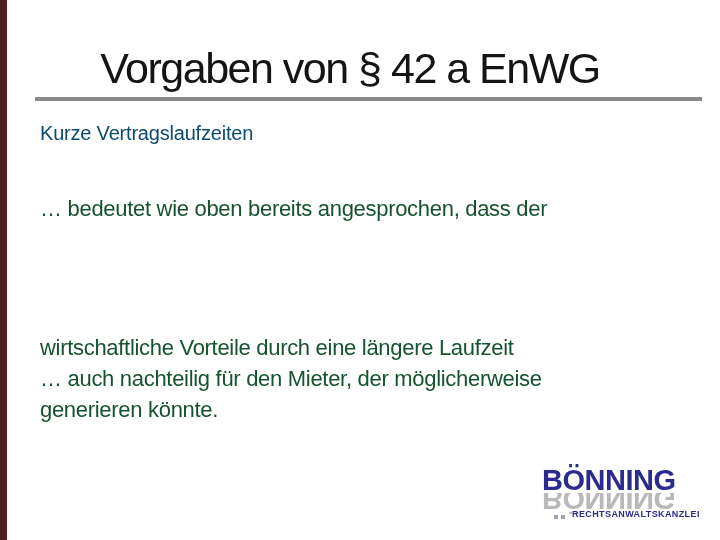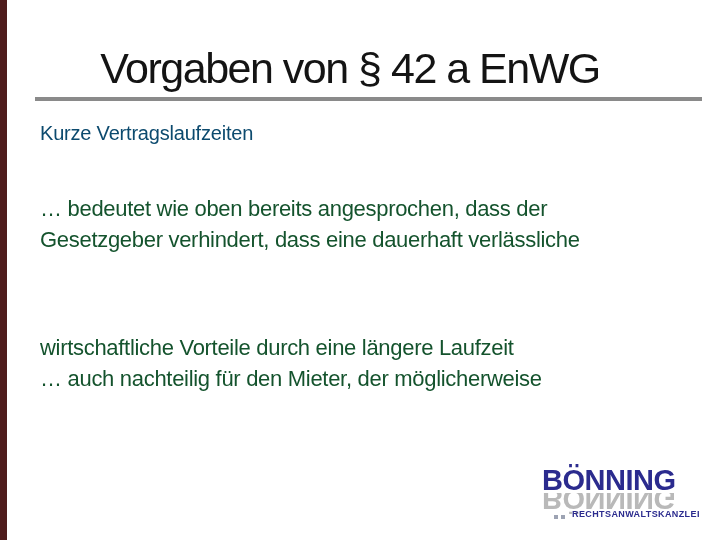--- a/index.html
+++ b/index.html
@@ -119,26 +119,26 @@
   <div class="title-wrap">
     <div class="title">Vorgaben von § 42 a EnWG</div>
   </div>
 
   <div class="title-rule"></div>
 
   <div class="subheading">Kurze Vertragslaufzeiten</div>
 
   <div class="para para-1">
     <div class="line">… bedeutet wie oben bereits angesprochen, dass der</div>
-    <div class="line">Gesetzgeber verhindert, dass eine dauerhaft verlässliche</div>
   </div>
 
   <div class="para para-2">
     <div class="line">wirtschaftliche Vorteile durch eine längere Laufzeit</div>
     <div class="line">… auch nachteilig für den Mieter, der möglicherweise</div>
+    <div class="line">generieren könnte.</div>
   </div>
 
   <div class="logo">
     <div class="logo-name">BÖNNING</div>
     <div class="logo-reflection-clip">
       <div class="logo-reflection">BÖNNING</div>
     </div>
     <div class="logo-tagline-row">
       <span class="logo-dot"></span>
       <span class="logo-dot"></span>

